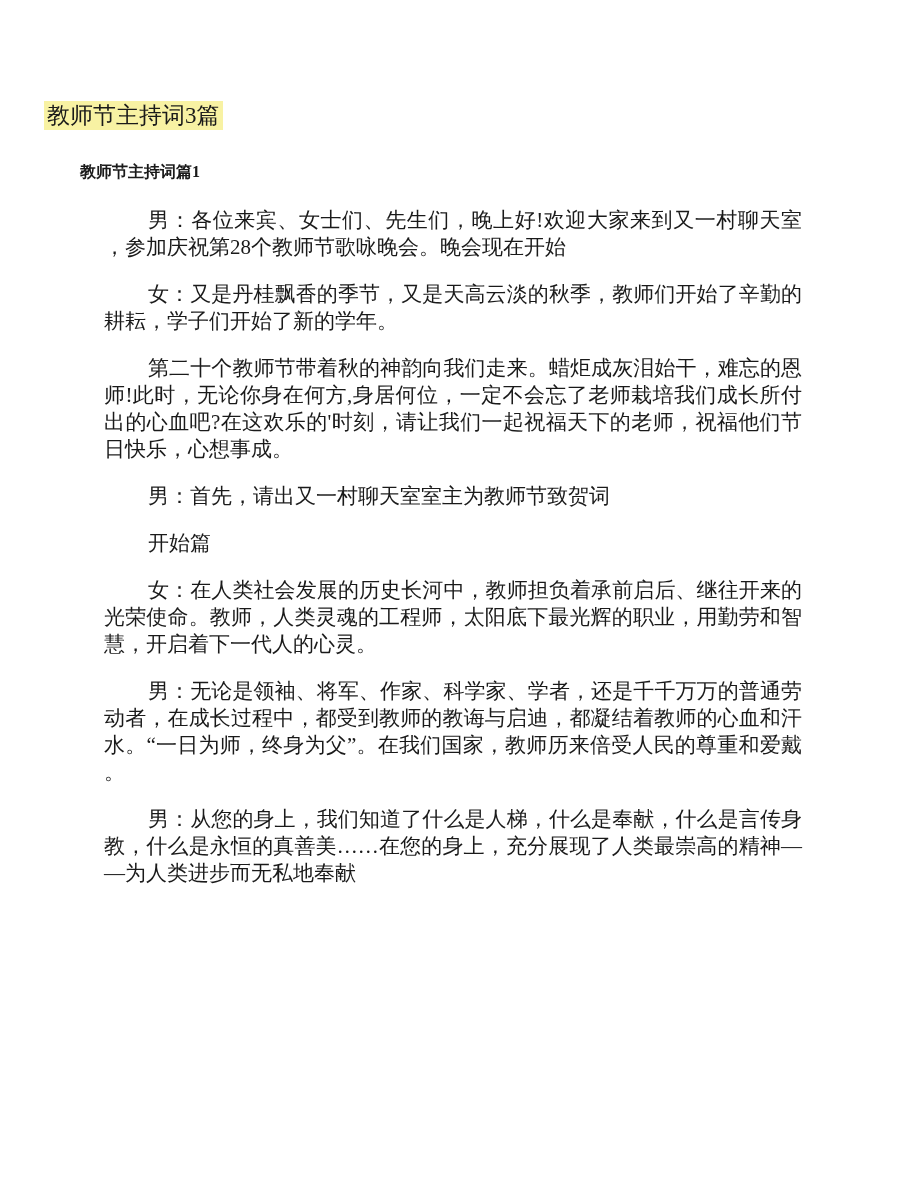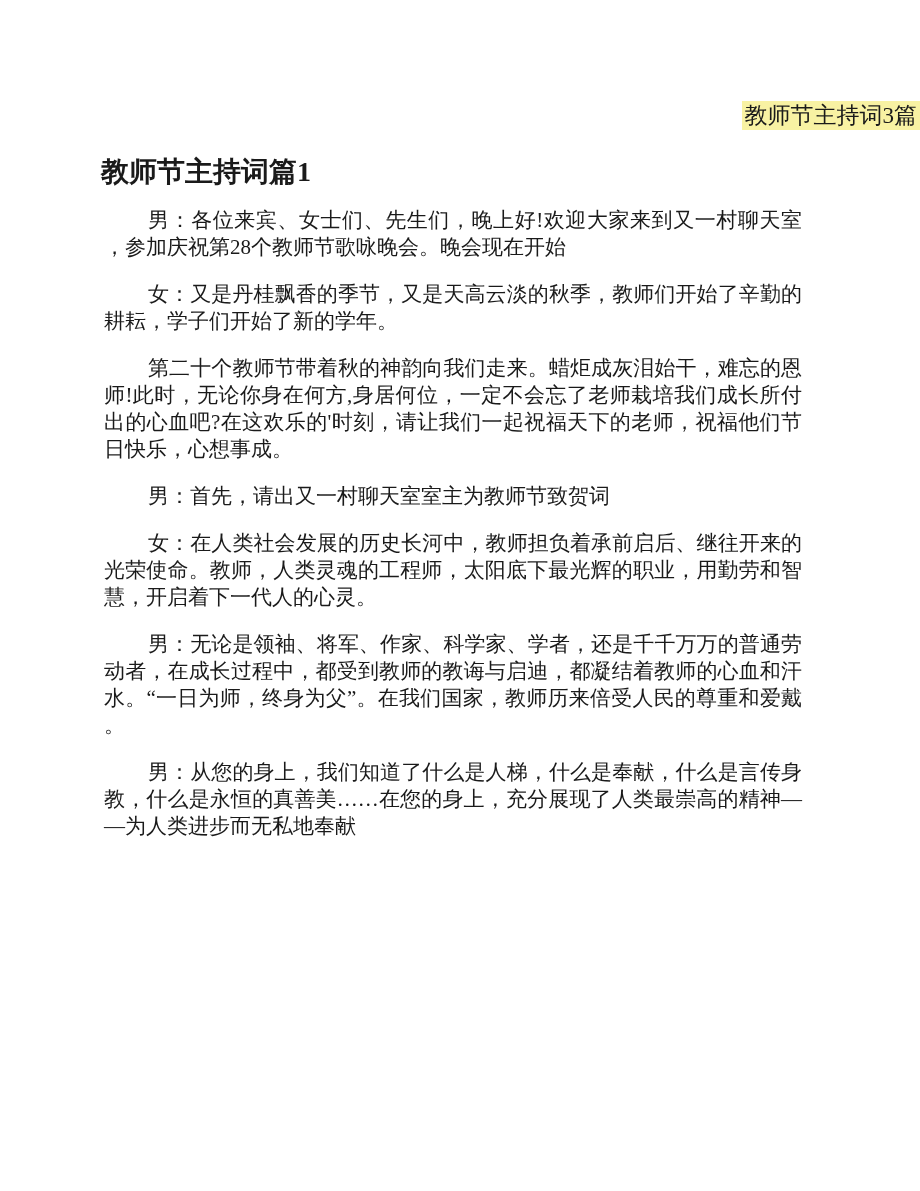--- a/index.html
+++ b/index.html
@@ -12,33 +12,33 @@
     width: 920px;
     height: 1191px;
     box-sizing: border-box;
     padding-top: 99px;
     overflow: hidden;
     background: #ffffff;
     font-family: "Liberation Serif", "DejaVu Serif", serif;
     color: #1a1a1a;
   }
   .title-row {
-    text-align: right;
+    text-align: left;
     text-indent: 44px;           
     font-size: 23px;
     line-height: 33px;
     font-weight: normal;
   }
   .title-highlight {
     padding: 2px 3px;
     
   }
   .section-heading {
-    margin: 25px 120px 0 101px;
-    font-size: 28px;
+    margin: 25px 120px 0 80px;
+    font-size: 16px;
     line-height: 29px;
     font-weight: bold;
   }
   .body-text {
     margin: 21px 118px 0 104px;
     font-size: 21px;
     line-height: 27px;
     text-align: justify;
     word-break: break-all;
     line-break: anywhere;
@@ -57,18 +57,19 @@
     <span class="title-highlight" style="background-color: rgb(248, 242, 163);">教师节主持词3篇</span>
   </div>
 
   <div class="section-heading">教师节主持词篇1</div>
 
   <div class="body-text">
     <p>男：各位来宾、女士们、先生们，晚上好!欢迎大家来到又一村聊天室，参加庆祝第28个教师节歌咏晚会。晚会现在开始</p>
     <p>女：又是丹桂飘香的季节，又是天高云淡的秋季，教师们开始了辛勤的耕耘，学子们开始了新的学年。</p>
     <p>第二十个教师节带着秋的神韵向我们走来。蜡炬成灰泪始干，难忘的恩师!此时，无论你身在何方,身居何位，一定不会忘了老师栽培我们成长所付出的心血吧?在这欢乐的'时刻，请让我们一起祝福天下的老师，祝福他们节日快乐，心想事成。</p>
     <p>男：首先，请出又一村聊天室室主为教师节致贺词</p>
+    <p>开始篇</p>
     <p>女：在人类社会发展的历史长河中，教师担负着承前启后、继往开来的光荣使命。教师，人类灵魂的工程师，太阳底下最光辉的职业，用勤劳和智慧，开启着下一代人的心灵。</p>
     <p>男：无论是领袖、将军、作家、科学家、学者，还是千千万万的普通劳动者，在成长过程中，都受到教师的教诲与启迪，都凝结着教师的心血和汗水。“一日为师，终身为父”。在我们国家，教师历来倍受人民的尊重和爱戴。</p>
     <p>男：从您的身上，我们知道了什么是人梯，什么是奉献，什么是言传身教，什么是永恒的真善美……在您的身上，充分展现了人类最崇高的精神——为人类进步而无私地奉献</p>
   </div>
 
 </div>
 
 </body></html>

